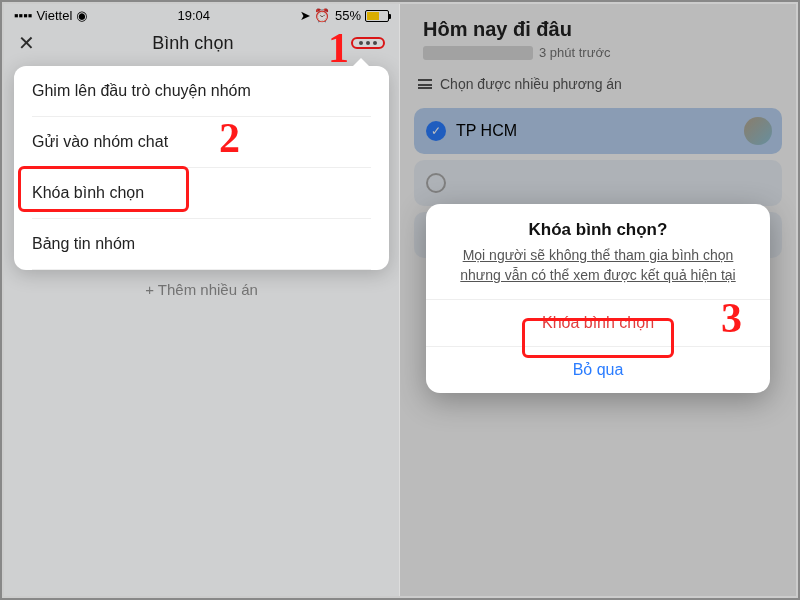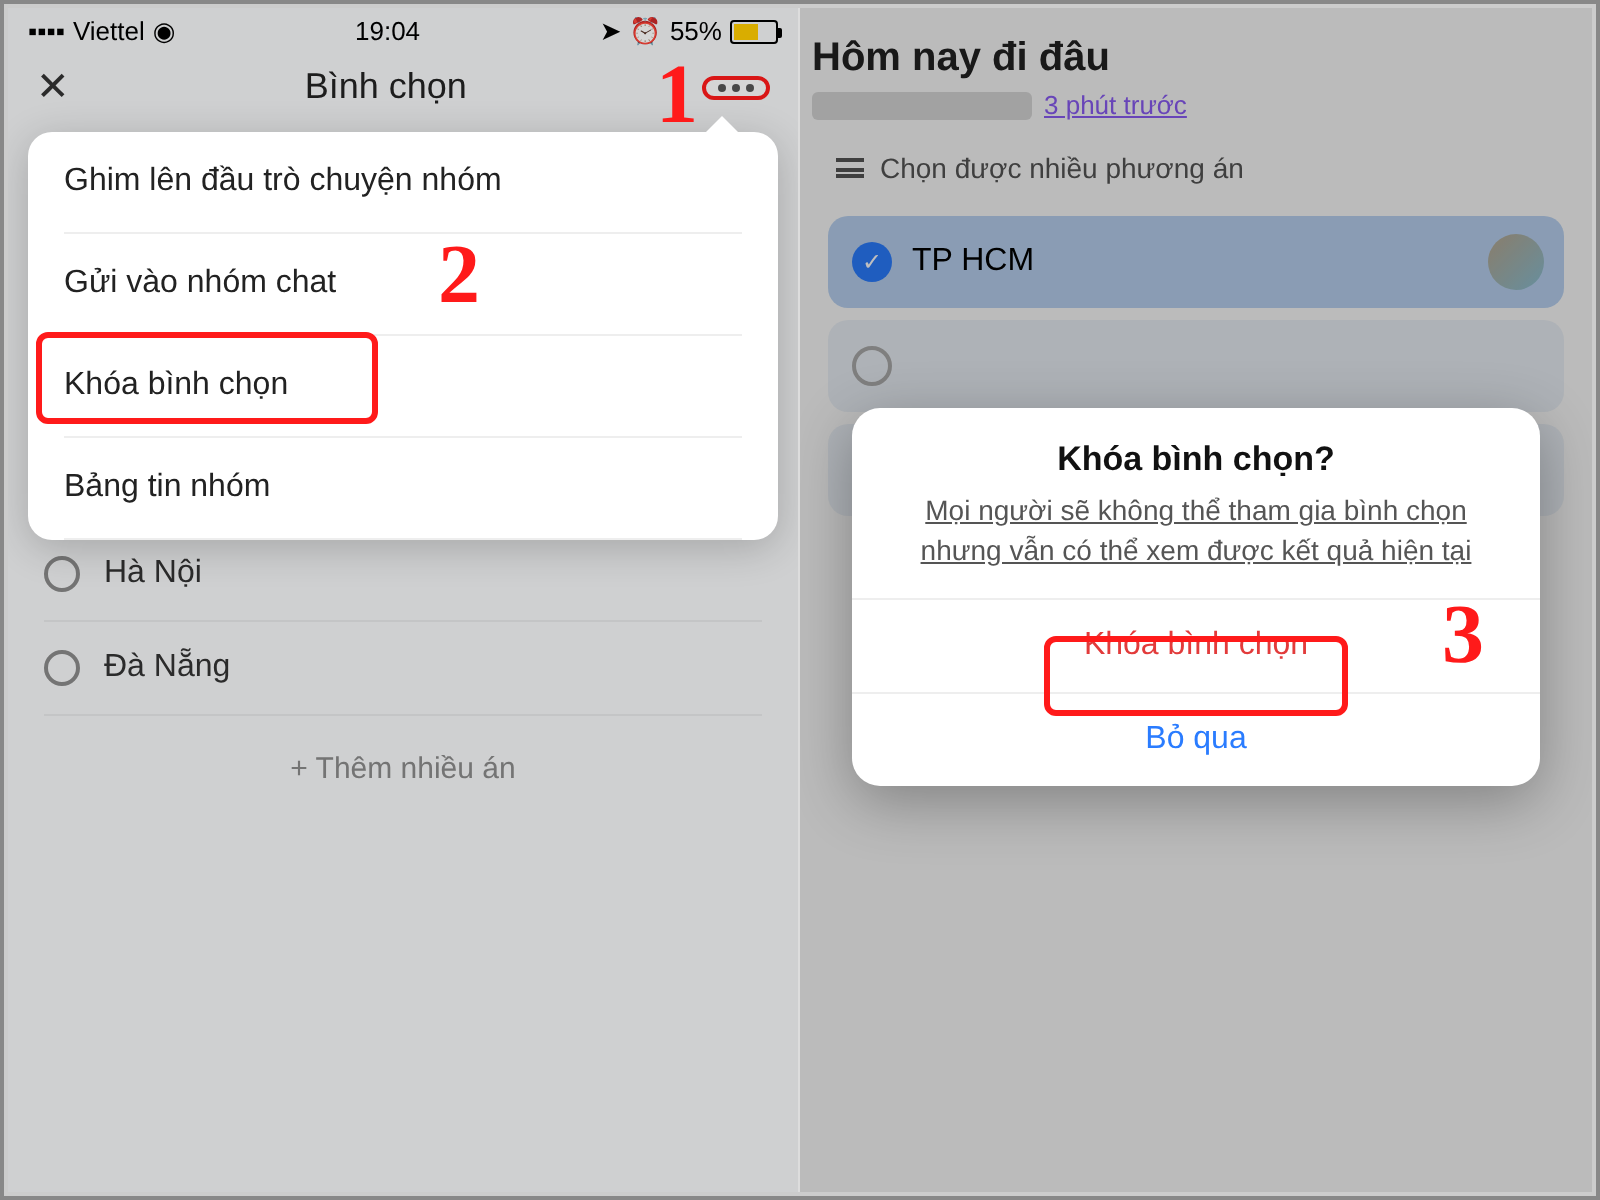--- a/index.html
+++ b/index.html
@@ -28,23 +28,23 @@
   .popover::after { content: ""; position: absolute; top: -8px; right: 20px; border: 8px solid transparent; border-bottom-color: #fff; border-top: none; }
   .pop-item { padding: 16px 0; border-bottom: 1px solid #eee; font-size: 16px; color: #222; }
   .pop-item:last-child { border-bottom: none; }
   .pop-highlight { border: 3px solid #ff1a1a; border-radius: 6px; position: absolute; left: 4px; right: 200px; top: 100px; height: 46px; pointer-events: none; }
   .annot { position: absolute; color: #ff1a1a; font-size: 42px; font-weight: 700; font-family: "Times New Roman", serif; }
   .a1 { top: 20px; right: 50px; }
   .a2 { top: 110px; left: 215px; }
 
   
   .right-bg { position: absolute; inset: 0; background: #fafafa; }
-  .r-head { padding: 14px 18px 6px 6px; }
+  .r-head { padding: 14px 18px 6px 23px; }
   .r-title { font-size: 20px; font-weight: 600; color: #222; }
-  .r-sub { font-size: 13px; color: #8b5cf6; margin-top: 4px; display:flex; align-items:center; gap:6px;text-decoration:underline;}
+  .r-sub { font-size: 13px; color: #737373; margin-top: 4px; display:flex; align-items:center; gap:6px;}
   .r-subname { background: linear-gradient(#d8d8d8,#d8d8d8); color: transparent; border-radius:3px; width:110px; height:14px; display:inline-block;}
   .r-multi { display: flex; align-items: center; gap: 8px; color: #555; font-size: 14px; padding: 10px 18px; }
   .list-icon { width: 14px; height: 10px; border-top: 2px solid #555; border-bottom: 2px solid #555; position: relative; }
   .list-icon::before { content:""; position:absolute; top:3px; left:0; right:0; height:2px; background:#555;}
   .r-voters { color: #2a7cff; font-size: 14px; padding: 6px 18px 10px 18px; }
   .r-voters::after { content: " \25BE"; font-size: 10px; vertical-align: middle; opacity:.7;}
   .vote-row { margin: 6px 14px; background: #e9eef4; border-radius: 10px; height: 46px; display: flex; align-items: center; padding: 0 12px; gap: 10px; position: relative; }
   .vote-row.sel { background: #b8d1f0; }
   .check { width: 20px; height: 20px; border-radius: 50%; background: #2a7cff; display: flex; align-items: center; justify-content: center; color: #fff; font-size: 12px; }
   .empty-radio { width: 20px; height: 20px; border-radius: 50%; border: 2px solid #aaa; }
@@ -85,30 +85,20 @@
       <div class="header">
         <span class="close-x">✕</span>
         <span class="title">Bình chọn</span>
         <span class="more-dots">
           <span class="dot"></span>
             <span class="dot"></span>
             <span class="dot"></span>
         </span>
       </div>
       <div style="height:200px"></div>
-      <div class="poll-options">
-        <div class="opt">
-          <span class="radio"></span>
-          <span>Hà Nội</span>
-        </div>
-        <div class="opt">
-          <span class="radio"></span>
-          <span>Đà Nẵng</span>
-        </div>
-      </div>
       <div class="addopt">+   Thêm nhiều án</div>
     </div>
 
     <div class="popover">
       <div class="pop-item">Ghim lên đầu trò chuyện nhóm</div>
       <div class="pop-item">Gửi vào nhóm chat</div>
       <div class="pop-item">Khóa bình chọn</div>
       <div class="pop-item">Bảng tin nhóm</div>
       <div class="pop-highlight"></div>
     </div>

